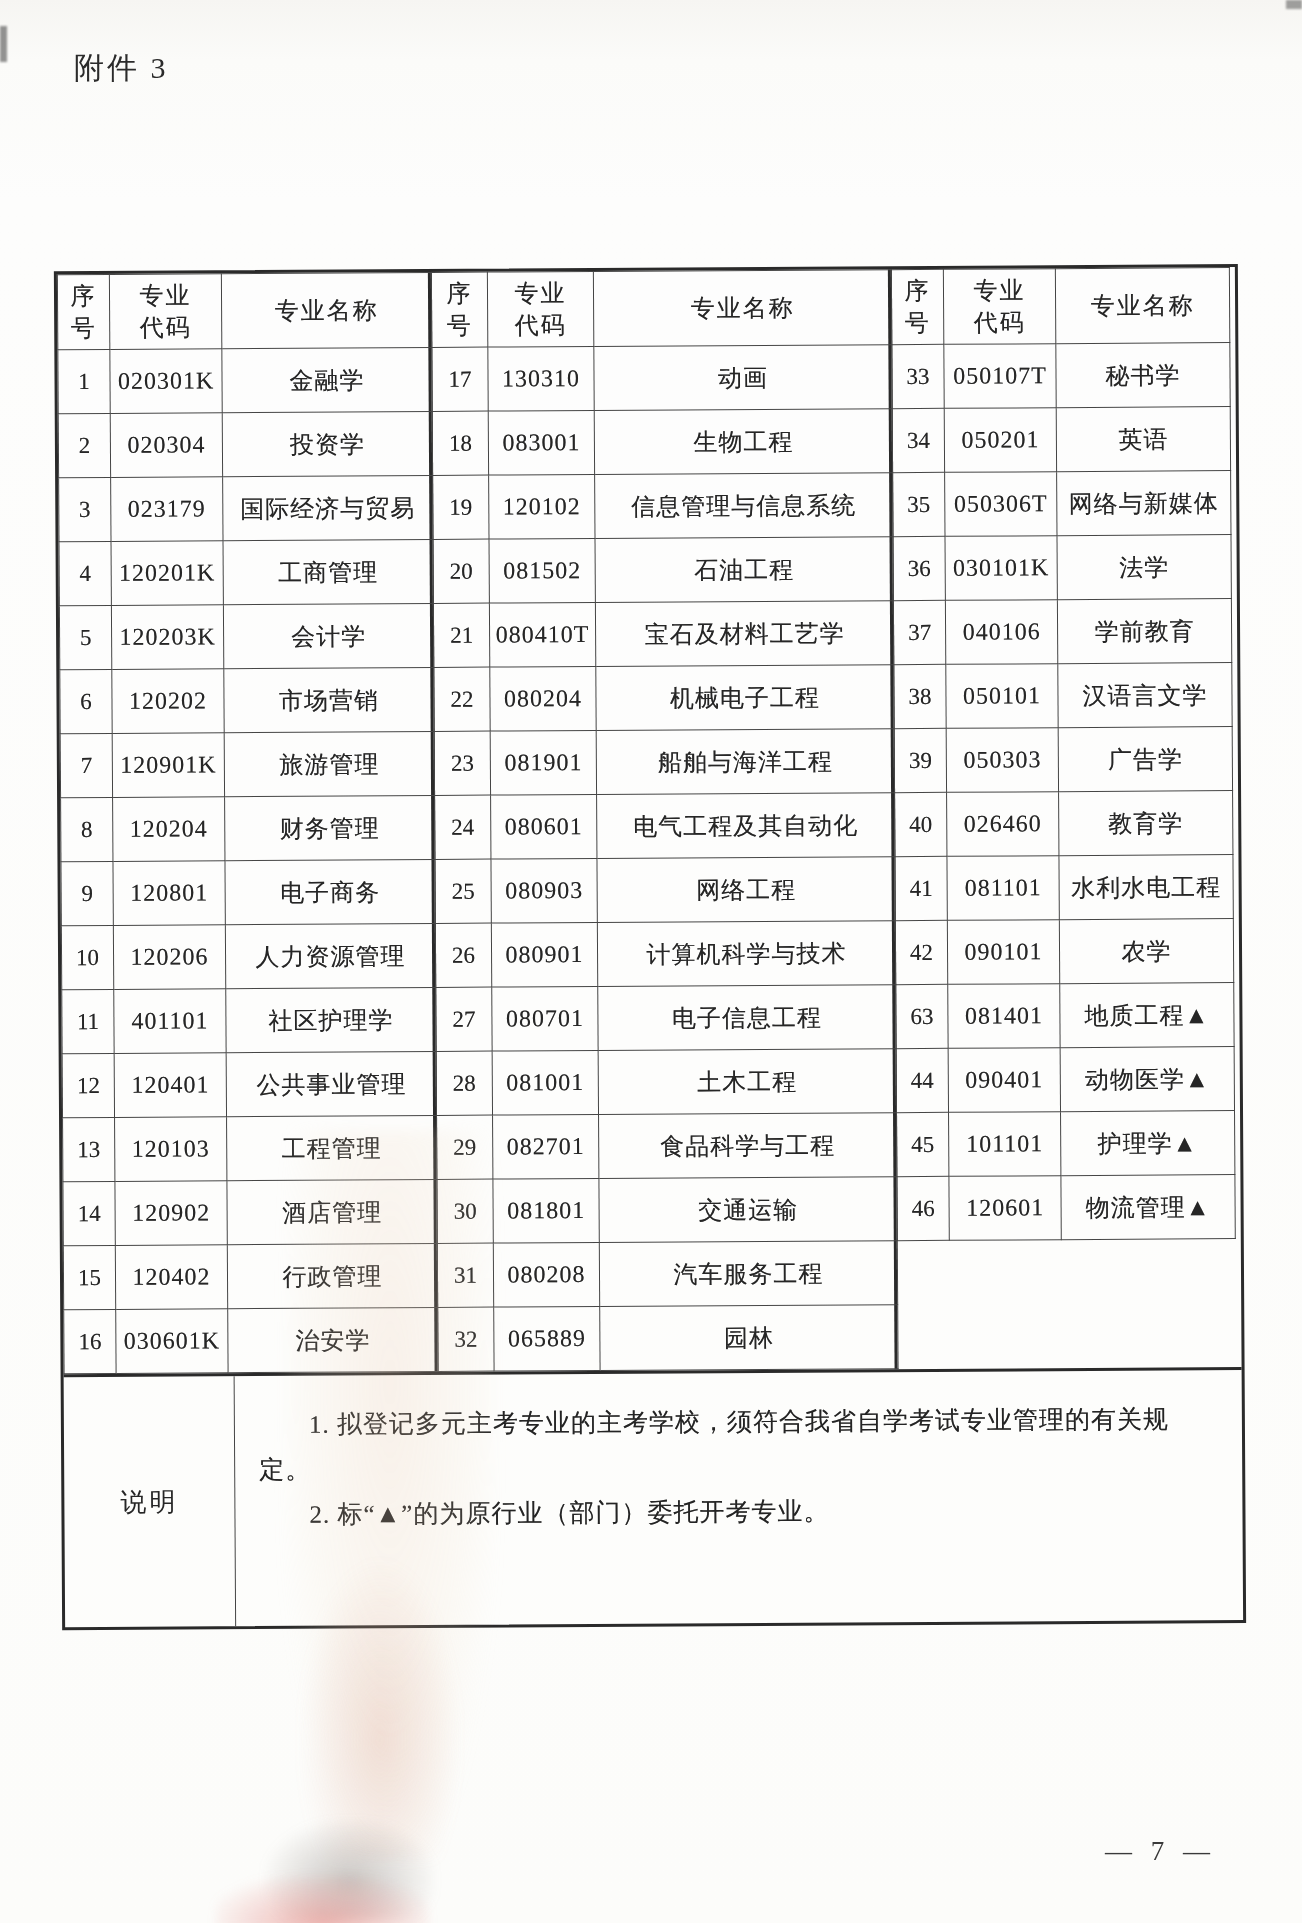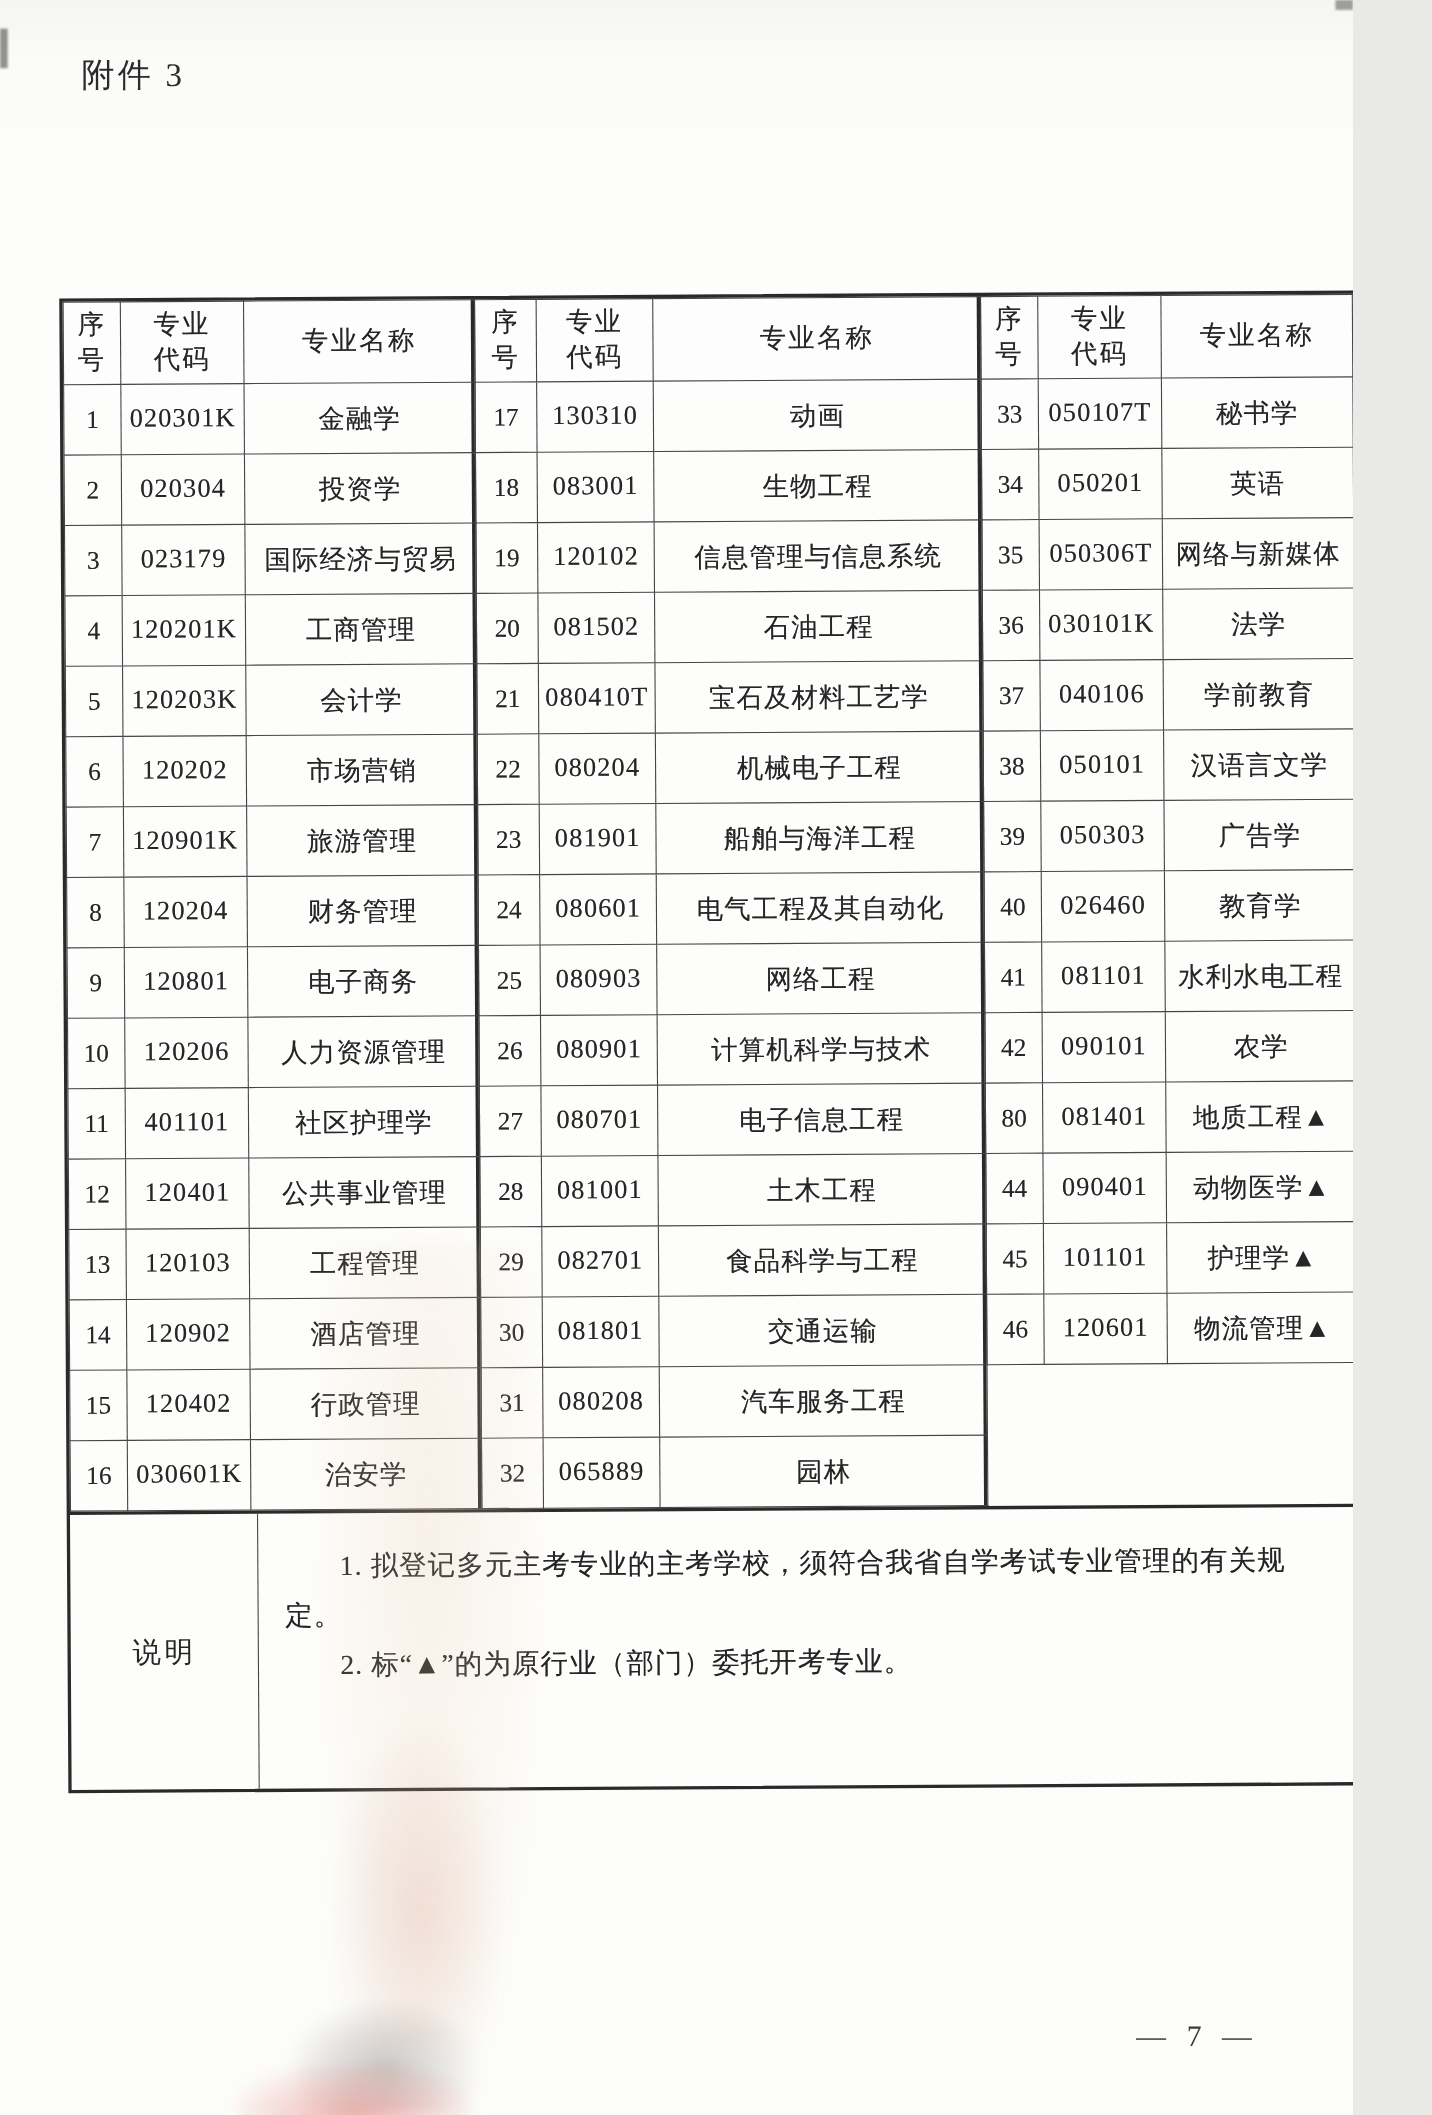--- a/index.html
+++ b/index.html
@@ -2,24 +2,23 @@
 <html lang="zh"><head>
 <meta charset="utf-8">
 <style>
   html,body{margin:0;padding:0;}
   body{
     width:1302px;height:1923px;
     font-family:"Liberation Serif","DejaVu Serif",serif;
     background:#e9e9e7;
   }
   .page{
-    position:relative;width:1190px;height:1923px;overflow:hidden;
+    position:relative;width:1302px;height:1923px;overflow:hidden;
     background:linear-gradient(180deg,#f6f5f2 0px,#fbfbf9 60px,#fdfdfc 200px,#fcfcfa 100%);
     color:#262626;
-    padding-left:40px;
   }
   .attachment{
     position:absolute;left:74px;top:48px;
     font-size:30px;letter-spacing:3px;color:#2b2b2b;
   }
   .title{
     position:absolute;left:0;right:110px;top:140px;margin:0;
     text-align:center;
     font-family:"Liberation Sans","DejaVu Sans",sans-serif;
     font-size:36px;font-weight:700;letter-spacing:2px;color:#1d1d1d;
@@ -369,21 +368,21 @@
                 <td class="c-idx">41</td>
                 <td class="c-code">081101</td>
                 <td class="c-name">水利水电工程</td>
               </tr>
               <tr>
                 <td class="c-idx">42</td>
                 <td class="c-code">090101</td>
                 <td class="c-name">农学</td>
               </tr>
               <tr>
-                <td class="c-idx">80</td>
+                <td class="c-idx">63</td>
                 <td class="c-code">081401</td>
                 <td class="c-name">地质工程▲</td>
               </tr>
               <tr>
                 <td class="c-idx">44</td>
                 <td class="c-code">090401</td>
                 <td class="c-name">动物医学▲</td>
               </tr>
               <tr>
                 <td class="c-idx">45</td>

